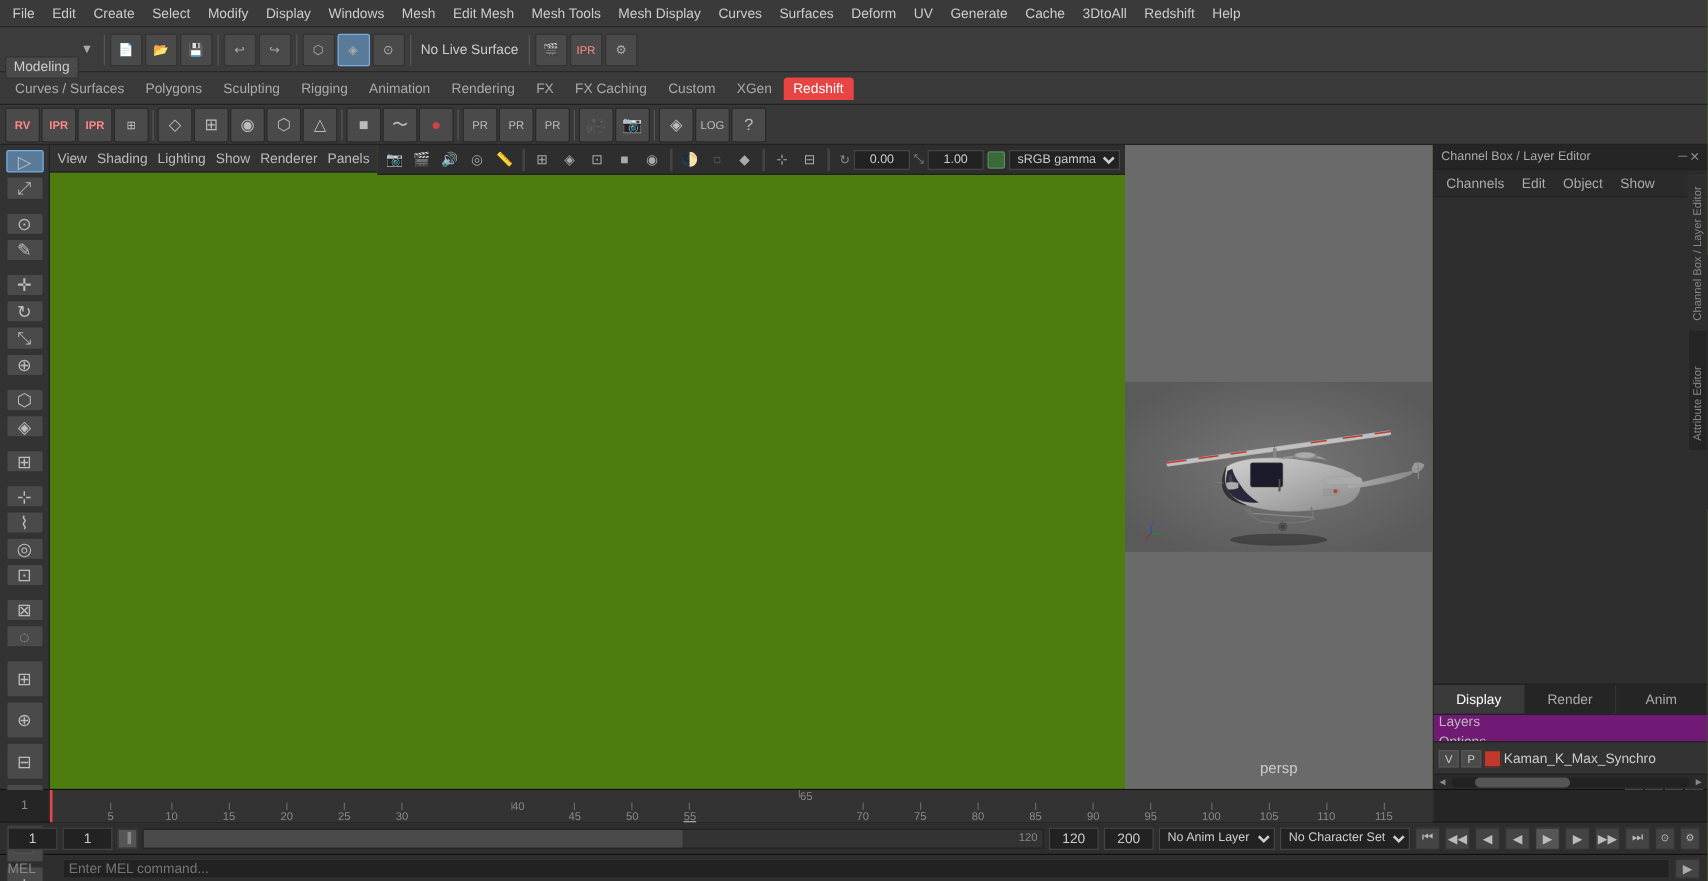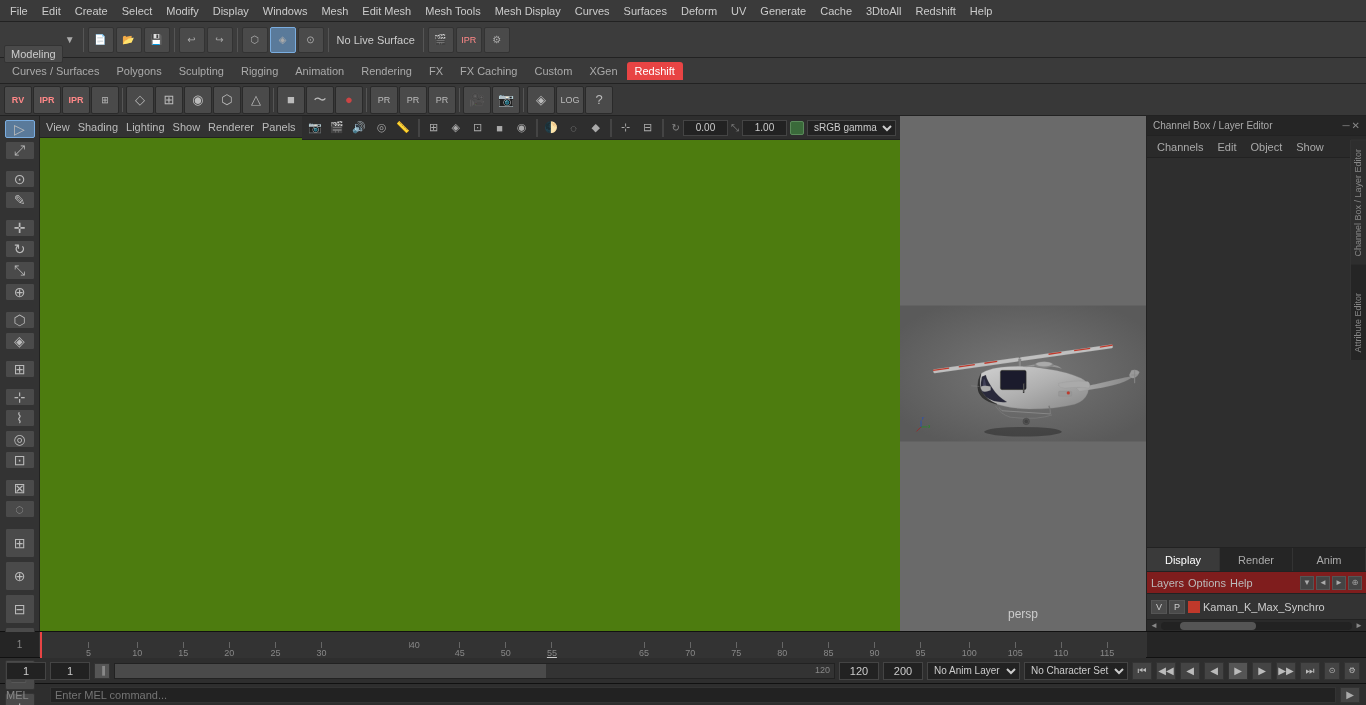--- a/index.html
+++ b/index.html
@@ -43,21 +43,21 @@
 
     
     #right-panel { width: 220px; background: #2e2e2e; border-left: 1px solid #222; display: flex; flex-direction: column; }
     #channel-box-header { display: flex; align-items: center; justify-content: space-between; height: 20px; background: #252525; padding: 0 6px; border-bottom: 1px solid #222; font-size: 10px; color: #aaa; }
     #channel-tabs { display: flex; align-items: center; height: 22px; background: #2a2a2a; border-bottom: 1px solid #222; padding: 0 4px; gap: 2px; }
     .ch-tab { padding: 2px 6px; font-size: 11px; cursor: pointer; color: #aaa; }
     #channel-content { flex: 1; background: #2e2e2e; }
     #display-tabs { display: flex; height: 24px; background: #252525; border-top: 1px solid #222; }
     .disp-tab { flex: 1; display: flex; align-items: center; justify-content: center; font-size: 11px; cursor: pointer; color: #aaa; border-right: 1px solid #333; }
     .disp-tab.active { background: #3a3a3a; color: #fff; }
-    #layers-bar { display: flex; align-items: center; height: 22px; background: #7f1d1d; border-top: 1px solid #222; padding: 0 4px; gap: 4px; }
+    #layers-bar { display: flex; align-items: flex-start; height: 22px; background: #701a75; border-top: 1px solid #222; padding: 0 4px; gap: 4px; flex-direction: column; }
     .layers-btn { font-size: 11px; color: #bbb; cursor: pointer; }
     #layer-row { display: flex; align-items: center; height: 26px; background: #333; border-top: 1px solid #222; padding: 0 4px; gap: 2px; font-size: 11px; }
     .layer-v { width: 16px; height: 14px; background: #4a4a4a; border: 1px solid #555; display: flex; align-items: center; justify-content: center; font-size: 9px; cursor: pointer; }
     .layer-color { width: 14px; height: 14px; background: #c0392b; border: 1px solid #333; }
     .layer-name { color: #ccc; font-size: 11px; flex: 1; white-space: nowrap; overflow: hidden; text-overflow: ellipsis; }
     #scrollbar-row { height: 12px; background: #2a2a2a; border-top: 1px solid #222; display: flex; align-items: center; padding: 0 2px; }
     .scroll-arrow { width: 10px; height: 10px; display: flex; align-items: center; justify-content: center; cursor: pointer; color: #888; font-size: 8px; }
     .scroll-track { flex: 1; height: 8px; background: #222; border-radius: 4px; margin: 0 2px; position: relative; }
     .scroll-thumb { width: 40%; height: 100%; background: #555; border-radius: 4px; position: absolute; left: 10%; }
     .edge-label { writing-mode: vertical-rl; transform: rotate(180deg); font-size: 9px; color: #888; white-space: nowrap; cursor: pointer; }
@@ -460,21 +460,21 @@
         <div style="font-size:9px;color:#888;">50</div>
       </div>
       <div style="position: absolute; left: 45.8333%; top: 0px; height: 100%; display: flex; flex-direction: column; align-items: center; justify-content: flex-end; text-decoration: underline;">
         <div style="width:1px;height:6px;background:#666;"></div>
         <div style="font-size:9px;color:#888;">55</div>
       </div>
       <div style="position: absolute; left: 50%; top: 0px; height: 100%; display: flex; flex-direction: column; align-items: center; justify-content: flex-end; margin-top: 16px;">
         <div style="width:1px;height:6px;background:#666;"></div>
         <div style="font-size:9px;color:#888;">60</div>
       </div>
-      <div style="position: absolute; left: 54.1667%; top: 0px; height: 100%; display: flex; flex-direction: column; align-items: center; justify-content: flex-end;">
+      <div style="position: absolute; left: 54.1667%; top: 0px; height: 100%; display: flex; flex-direction: row; align-items: flex-start; justify-content: flex-end;">
         <div style="width:1px;height:6px;background:#666;"></div>
         <div style="font-size:9px;color:#888;">65</div>
       </div>
       <div style="position: absolute; left: 58.3333%; top: 0px; height: 100%; display: flex; flex-direction: column; align-items: center; justify-content: flex-end;">
         <div style="width:1px;height:6px;background:#666;"></div>
         <div style="font-size:9px;color:#888;">70</div>
       </div>
       <div style="position: absolute; left: 62.5%; top: 0px; height: 100%; display: flex; flex-direction: column; align-items: center; justify-content: flex-end;">
         <div style="width:1px;height:6px;background:#666;"></div>
         <div style="font-size:9px;color:#888;">75</div>

